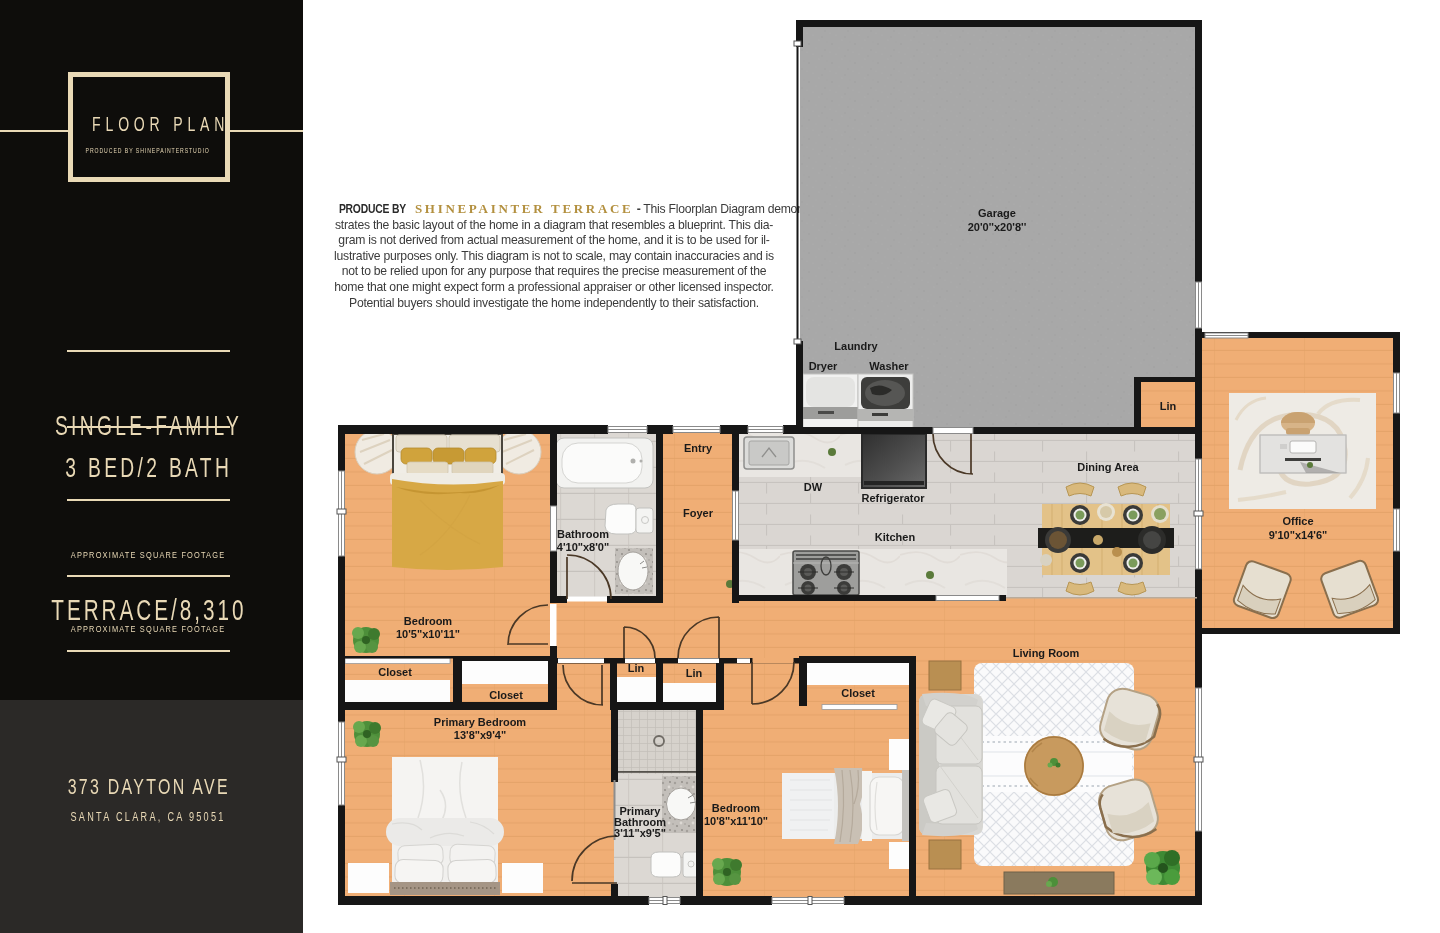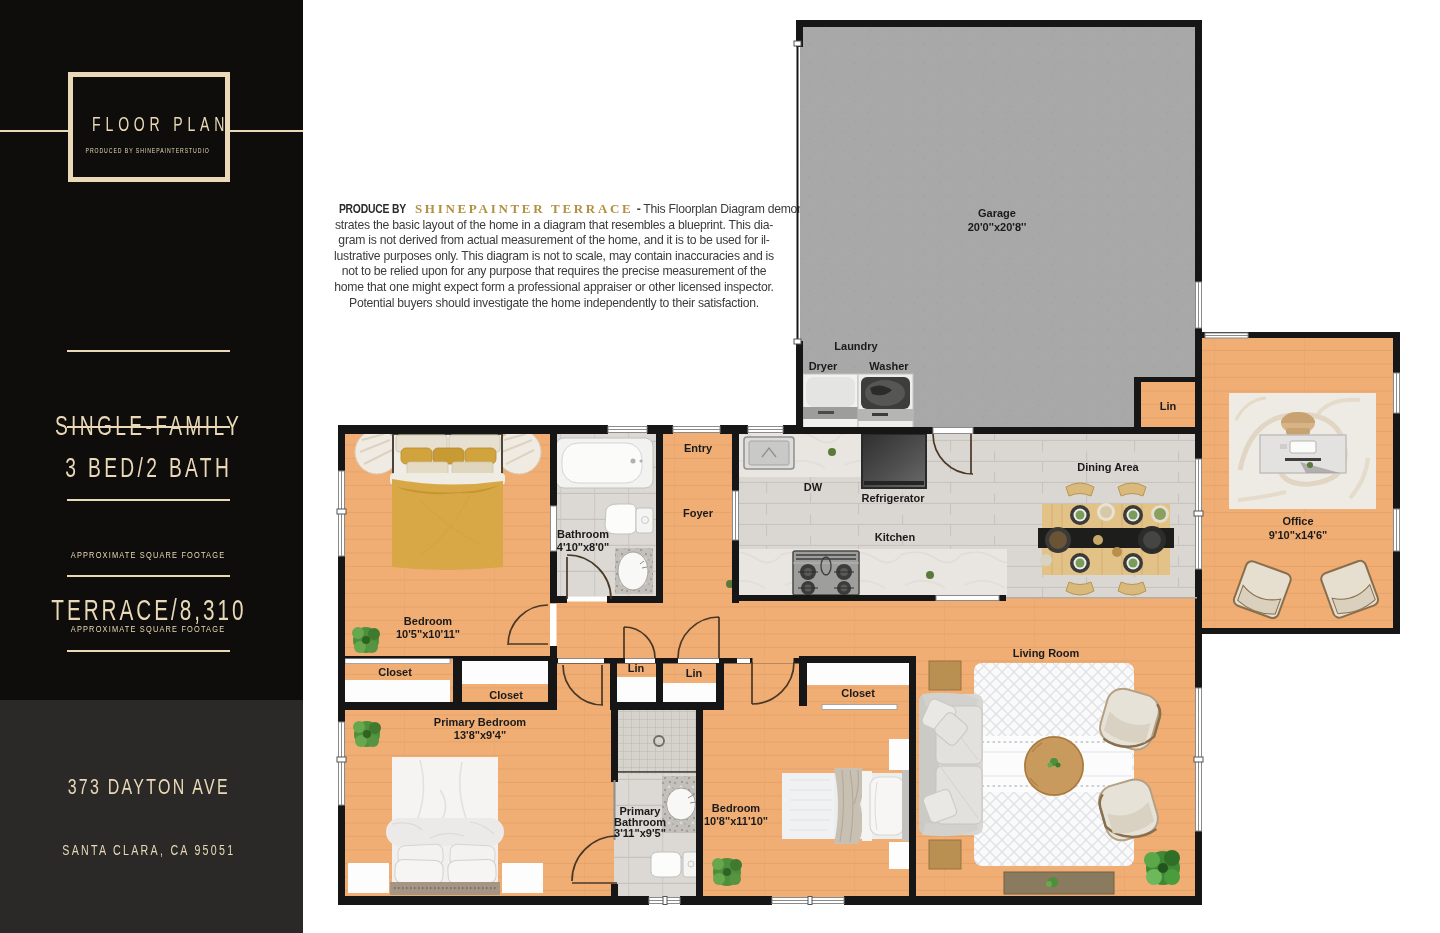--- a/index.html
+++ b/index.html
@@ -32,21 +32,21 @@
     <div class="srule" style="top:426px;"></div>
     <div class="stxt" style="top:452px;font-size:26px;letter-spacing:4.5px;"><span class="sid">3 BED/2 BATH</span></div>
     <div class="srule" style="top:499px;"></div>
     <div class="stxt" style="top:549px;font-size:9.5px;letter-spacing:1.5px;"><span class="cond">APPROXIMATE SQUARE FOOTAGE</span></div>
     <div class="srule" style="top:575px;"></div>
     <div class="stxt" style="top:594px;font-size:28px;letter-spacing:4px;"><span class="sid">TERRACE/8,310</span></div>
     <div class="stxt" style="top:623px;font-size:9.5px;letter-spacing:1.5px;"><span class="cond">APPROXIMATE SQUARE FOOTAGE</span></div>
     <div class="srule" style="top:650px;"></div>
     <div id="sidebot"></div>
     <div class="stxt" style="top:775px;font-size:21px;letter-spacing:3px;"><span class="sid" style="transform:scale(0.76,1.07);">373 DAYTON AVE</span></div>
-    <div class="stxt" style="top:810px;font-size:14px;letter-spacing:3px;margin-top:32px;"><span class="sid" style="transform:scale(0.76,1.07);">SANTA CLARA, CA 95051</span></div>
+    <div class="stxt" style="top:810px;font-size:12px;letter-spacing:3px;"><span class="sid" style="transform:scale(0.76,1.07);">SANTA CLARA, CA 95051</span></div>
   </div>
   <div id="para">
     <span class="cond" style="color:#2a2a2a;font-weight:bold;transform:scaleX(0.85);">PRODUCE BY</span> <span style="color:#b3903f;font-family:'Liberation Serif',serif;font-size:13px;letter-spacing:2.7px;font-weight:bold;">SHINEPAINTER TERRACE</span> <b>-</b> This Floorplan Diagram demon-<br>
     strates the basic layout of the home in a diagram that resembles a blueprint. This dia-<br>
     gram is not derived from actual measurement of the home, and it is to be used for il-<br>
     lustrative purposes only. This diagram is not to scale, may contain inaccuracies and is<br>
     not to be relied upon for any purpose that requires the precise measurement of the<br>
     home that one might expect form a professional appraiser or other licensed inspector.<br>
     Potential buyers should investigate the home independently to their satisfaction.
   </div>

